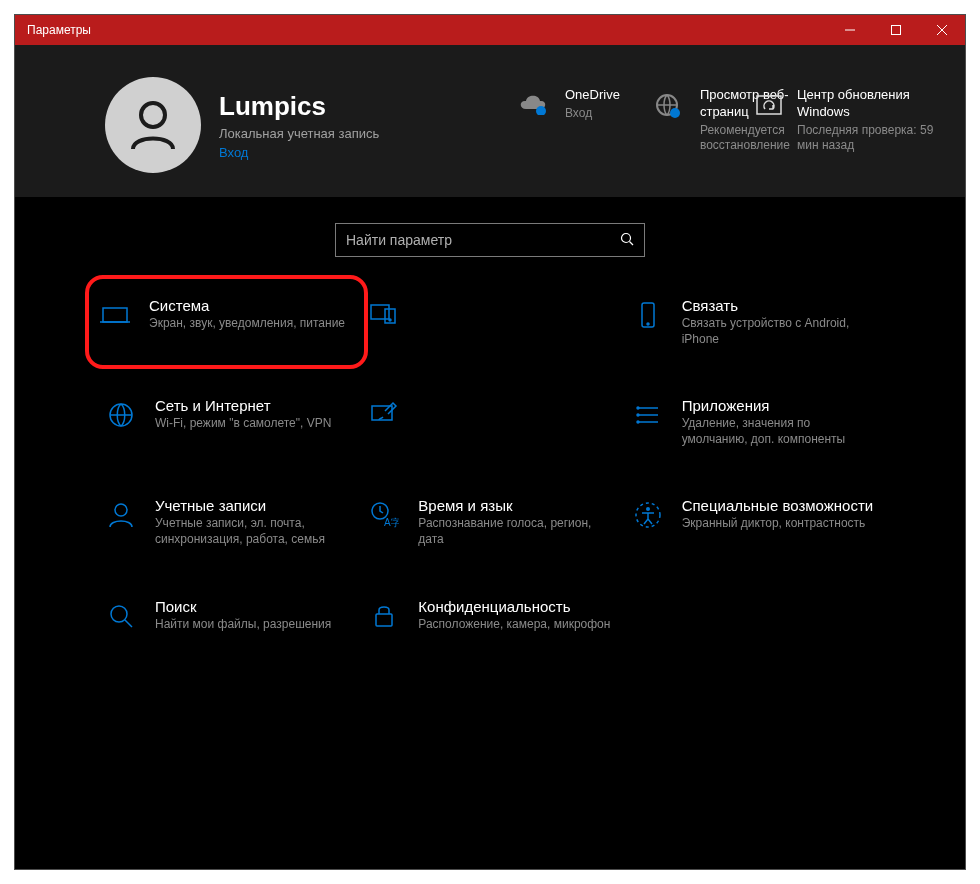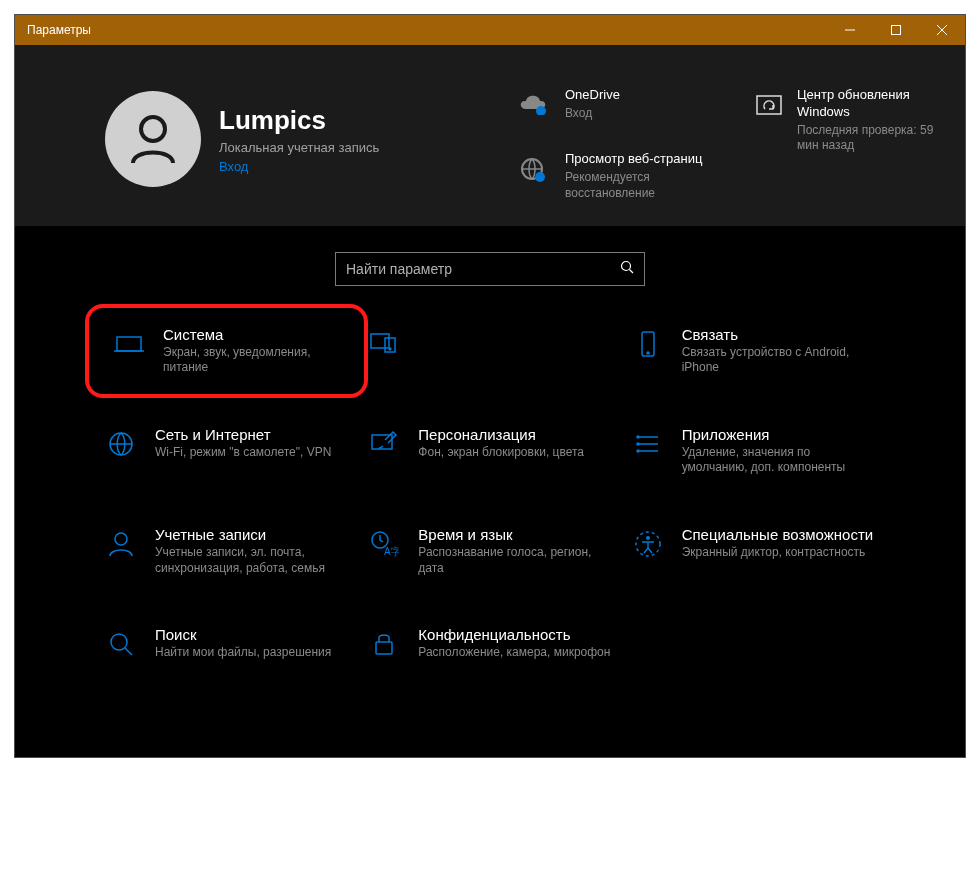--- a/index.html
+++ b/index.html
@@ -9,22 +9,22 @@
     background: #fff;
     font-family: "Segoe UI", Arial, sans-serif;
     color: #fff;
     overflow: hidden;
   }
   .window {
     position: absolute;
     top: 14px;
     left: 14px;
     width: 952px;
-    height: 744px;
-    background: #a16207;
+    height: 856px;
+    background: #b91c1c;
     border: 1px solid #4d4d4d;
     display: flex;
     flex-direction: column;
   }
   
   .titlebar {
     height: 30px;
     display: flex;
     align-items: center;
     padding-left: 12px;
@@ -75,21 +75,21 @@
     margin-top: 4px;
   }
   .profile-text .login {
     font-size: 13px;
     color: #0078d4;
     margin-top: 4px;
     cursor: pointer;
   }
   .status-col {
     display: flex;
-    flex-direction: column;
+    flex-direction: row;
     gap: 30px;
     margin-top: 10px;
     width: 220px;
   }
   .status-item {
     display: flex;
     align-items: flex-start;
     gap: 14px;
   }
   .status-item .icon-wrap {
@@ -167,21 +167,21 @@
     color: #0078d4;
     margin-top: 2px;
   }
   .tile .ticon svg { stroke: #0078d4; fill: none; stroke-width: 1.5; }
   .tile .ttxt { flex: 1; }
   .tile .ttitle { font-size: 15px; color: #fff; margin-bottom: 2px; }
   .tile .tdesc { font-size: 12px; color: #8a8a8a; line-height: 1.3; }
   .highlight {
     border: 4px solid #ff1a1a;
     border-radius: 18px;
-    padding: 18px 24px;
+    padding: 18px 10px;
     margin: -22px -20px;
   }
 </style>
 </head>
 <body>
 
 <div class="window">
 
   <div class="titlebar">
     <span>Параметры</span>
@@ -326,24 +326,20 @@
       </div>
 
       <div class="tile">
         <div class="ticon">
           <svg width="30" height="30" viewBox="0 0 30 30">
               <rect x="3" y="6" width="20" height="14"></rect>
               <path d="M19 14 L27 6 L24 3 L16 11"></path>
               <path d="M14 17 C12 19 10 18 10 20"></path>
             </svg>
         </div>
-        <div class="ttxt">
-          <div class="ttitle">Персонализация</div>
-          <div class="tdesc">Фон, экран блокировки, цвета</div>
-        </div>
       </div>
 
       <div class="tile">
         <div class="ticon">
           <svg width="30" height="30" viewBox="0 0 30 30">
               <line x1="5" y1="8" x2="25" y2="8"></line>
               <line x1="5" y1="15" x2="25" y2="15"></line>
               <line x1="5" y1="22" x2="25" y2="22"></line>
               <circle cx="5" cy="8" r="1" fill="#0078d4"></circle>
               <circle cx="5" cy="15" r="1" fill="#0078d4"></circle>

